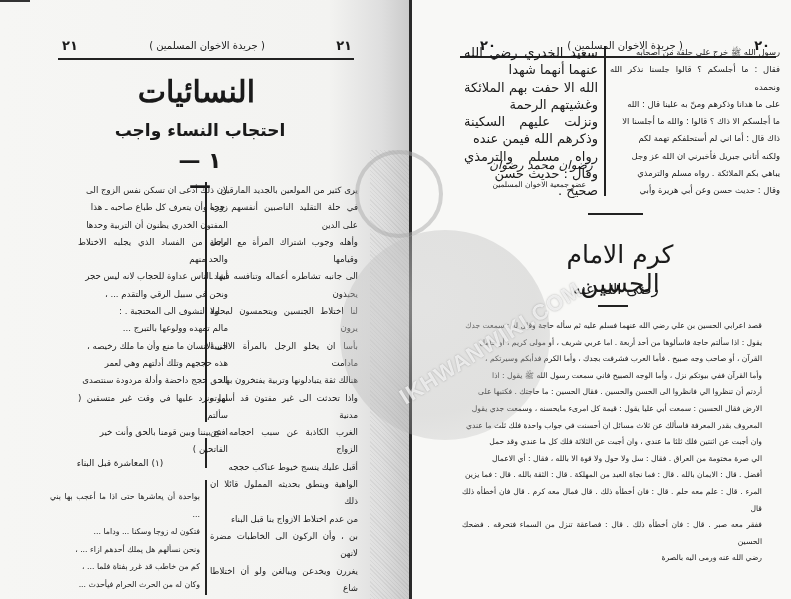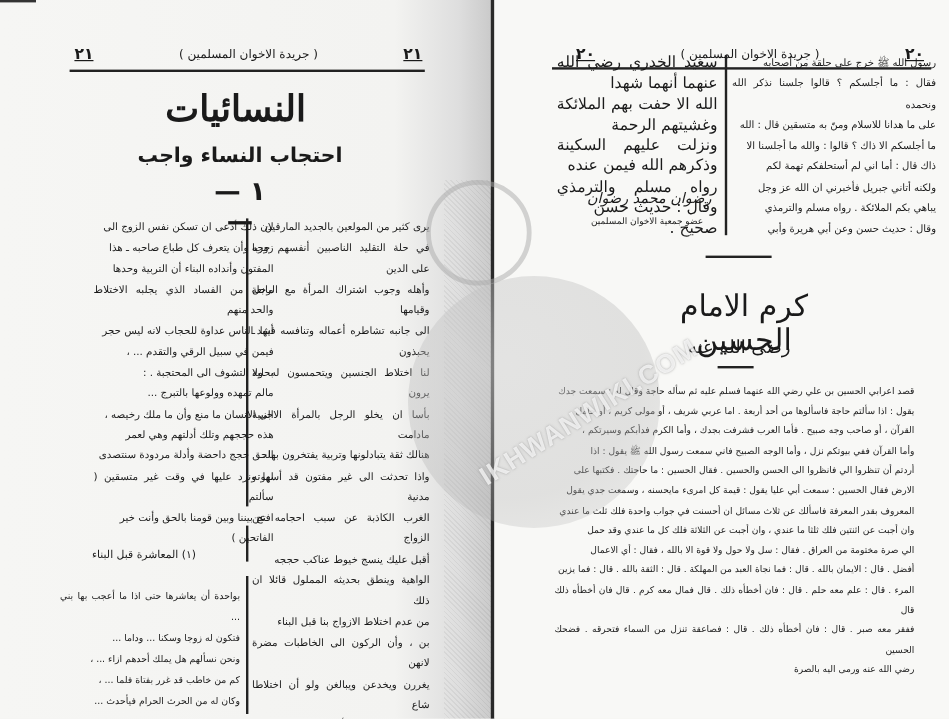--- a/index.html
+++ b/index.html
@@ -16,21 +16,21 @@
     .page-right { left: 412px; width: 379px; background: #f8f8f6; }
     .gutter { position: absolute; left: 409px; top: 0; width: 3px; height: 599px;
       background: #2a2a2a; }
     .gutter-shade { position: absolute; left: 370px; top: 150px; width: 40px; height: 449px;
       background: repeating-linear-gradient(45deg, rgba(0,0,0,0.05) 0 1px, transparent 1px 3px); }
 
     .topedge { position: absolute; left: 0; top: 0; width: 30px; height: 2px; background: #333; }
 
     .runhead { position: absolute; top: 36px; height: 18px; display: flex; align-items: center;
       justify-content: space-between; font-size: 11px; direction: rtl; }
-    .runhead .num { font-weight: bold; font-size: 13px; text-decoration: underline; }
+    .runhead .num { font-weight: bold; font-size: 13px; }
     .runhead .pub { font-size: 10px; }
     .rule { position: absolute; height: 2px; background: #222; }
 
     .ar { direction: rtl; text-align: justify; font-family: "DejaVu Sans", sans-serif; }
     .col { position: absolute; font-size: 8.6px; line-height: 17.3px; }
     .col p { margin: 0; }
     .vrule { position: absolute; width: 1.5px; background: #222; }
 
     .masthead { position: absolute; left: 140px; top: 72px; width: 115px; text-align: center;
       font-family: "DejaVu Serif", serif; font-size: 30px; font-weight: bold; letter-spacing: 1px;
@@ -98,24 +98,24 @@
         <p>يغررن ويخدعن ويبالغن ولو أن اختلاطا شاع</p>
         <p>بين الجنسين وخلوة أبيحت للاثنين لما</p>
       </div>
     <div class="vrule" style="left:205px; top:182px; height:240px;"></div>
     <div class="vrule" style="left:205px; top:438px; height:30px;"></div>
     <div class="vrule" style="left:205px; top:480px; height:115px;"></div>
 
     <div class="col ar" style="left:50px; top:182px; width:150px;margin-left:28px;" id="lp-col-left">
         <p>لان ذلك أدعى ان تسكن نفس الزوج الى</p>
         <p>زوجه وأن يتعرف كل طباع صاحبه ـ هذا</p>
-        <p>المفتون وأنداده البناء أن التربية وحدها</p>
+        <p>المفتون الخدري يظنون أن التربية وحدها</p>
         <p>مانعة من الفساد الذي يجلبه الاختلاط والحد منهم</p>
         <p>أشد الناس عداوة للحجاب لانه ليس حجر</p>
-        <p>فيمن في سبيل الرقي والتقدم ... ،</p>
+        <p>ونحن في سبيل الرقي والتقدم ... ،</p>
         <p>بحلية التشوف الى المحتجبة . :</p>
         <p>مالم تمهده وولوعها بالتبرج ...</p>
         <p>الى الانسان ما منع وأن ما ملك رخيصه ،</p>
         <p>هذه حججهم وتلك أدلتهم وهي لعمر</p>
         <p>الحق حجج داحضة وأدلة مردودة سنتصدى</p>
         <p>لها ونرد عليها في وقت غير متسقين ( سألتم</p>
         <p>افتح بيننا وبين قومنا بالحق وأنت خير</p>
         <p>الفاتحين )</p>
       </div>
 
@@ -137,21 +137,21 @@
     <div class="runhead" style="left:68px; width:290px;">
       <span class="num">٢٠</span>
       <span class="pub">( جريدة الاخوان المسلمين )</span>
       <span class="num">٢٠</span>
     </div>
     <div class="rule" style="left:48px; top:56px; width:316px;"></div>
 
     <div class="col ar" style="left:198px; top:44px; width:170px; font-size:8.4px; line-height:17.3px;" id="rp-col-right">
         <p>رسول الله ﷺ خرج على حلقة من أصحابه</p>
         <p>فقال : ما أجلسكم ؟ قالوا جلسنا نذكر الله ونحمده</p>
-        <p>على ما هدانا للاسلام ومنّ به متسقين قال : الله</p>
+        <p>على ما هدانا وذكرهم ومنّ به علينا قال : الله</p>
         <p>ما أجلسكم الا ذاك ؟ قالوا : والله ما أجلسنا الا</p>
         <p>ذاك قال : أما اني لم أستحلفكم تهمة لكم</p>
         <p>ولكنه أتاني جبريل فأخبرني ان الله عز وجل</p>
         <p>يباهي بكم الملائكة . رواه مسلم والترمذي</p>
         <p>وقال : حديث حسن وعن أبي هريرة وأبي</p>
       </div>
     <div class="vrule" style="left:192px; top:46px; height:150px;"></div>
     <div class="col ar" style="left:52px; top:44px; width:134px; font-size:13px; line-height:17.3px;" id="rp-col-left">
         <p>سعيد الخدري رضي الله عنهما أنهما شهدا</p>
         <p>الله الا حفت بهم الملائكة وغشيتهم الرحمة</p>

